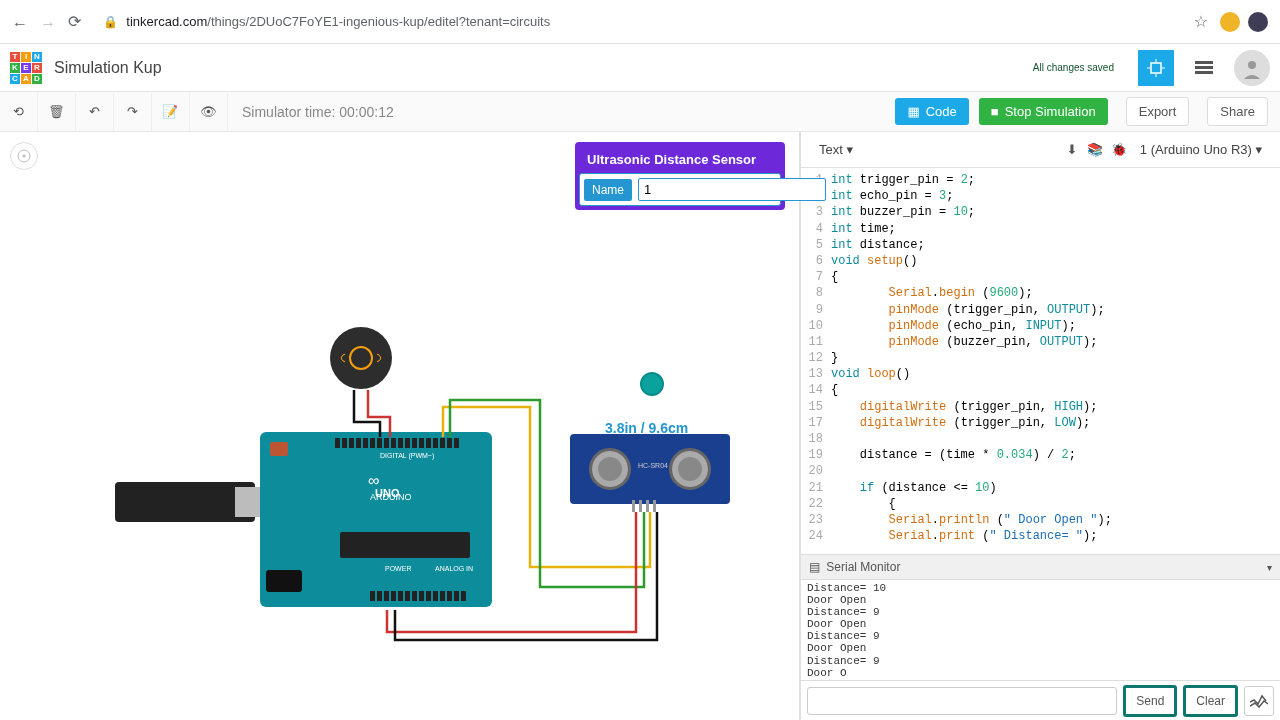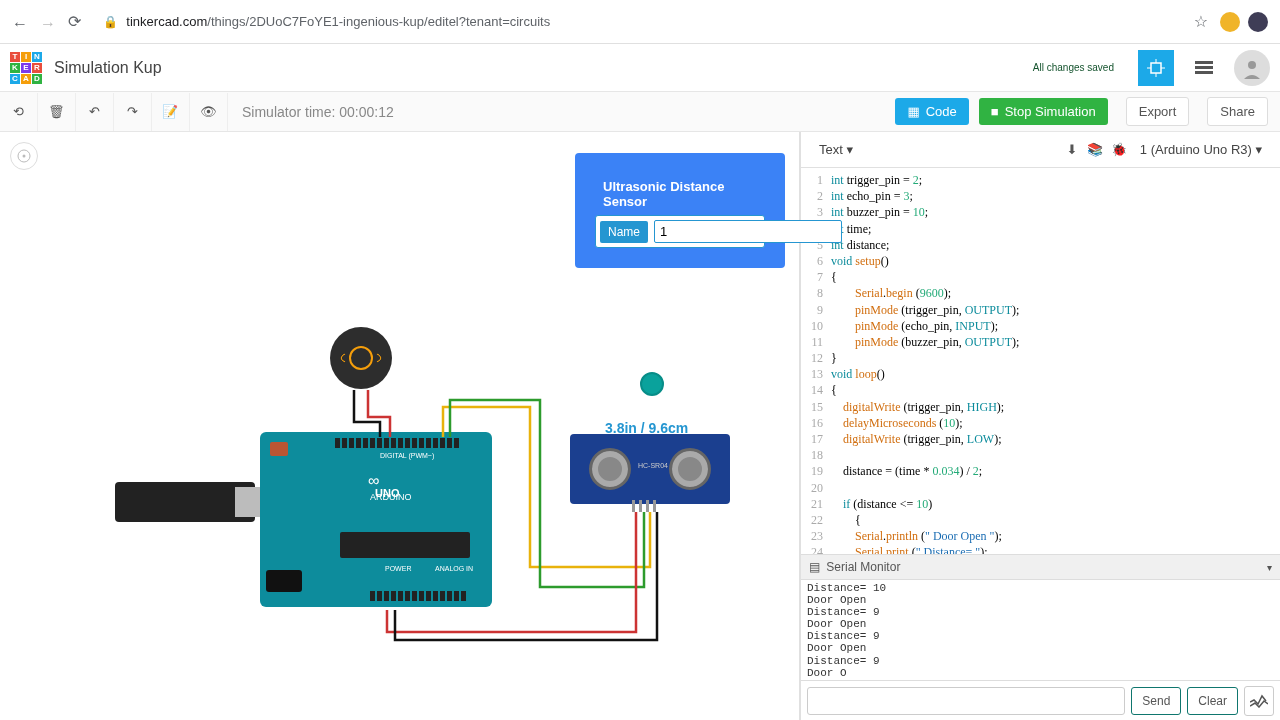--- a/index.html
+++ b/index.html
@@ -37,21 +37,21 @@
 .tool-right { display:flex; gap:10px; padding-right:12px; align-items:center; }
 
 
 .main { display:flex; height: calc(720px - 44px - 48px - 40px); }
 .canvas { flex: 1; position: relative; background: #fff; border-right:1px solid #e0e0e0; }
 .code-panel { width: 480px; display:flex; flex-direction:column; border-left:1px solid #e0e0e0; }
 
 
 .fit-btn { position:absolute; top:10px; left:10px; width:28px; height:28px; border:1px solid #ddd; border-radius:50%; display:flex; align-items:center; justify-content:center; color:#bbb; cursor:pointer; }
 
-.popup { position:absolute; top:21px; left:575px; width:210px; background:#3b82f6; border-radius:4px; padding:20px; }
+.popup { position:absolute; top:10px; left:575px; width:210px; background:#6d28d9; border-radius:4px; padding:4px; }
 .popup-title { color:#fff; font-weight:bold; font-size:13px; padding:6px 8px; }
 .popup-body { background:#fff; border-radius:3px; padding:4px; display:flex; align-items:center; gap:6px; border:1px solid #2596d1; }
 .popup-body label { background:#2596d1; color:#fff; padding:4px 8px; border-radius:2px; font-size:12px; }
 .popup-body input { flex:1; border:1px solid #2596d1; border-radius:2px; padding:3px 5px; font-size:13px; }
 
 .cone { position:absolute; top:30px; left:490px; width:320px; height:320px; background: conic-gradient(from 150deg at 50% 100%, transparent 0deg, #e1f2ea 10deg, #e1f2ea 50deg, transparent 60deg); opacity:0.9; clip-path: polygon(50% 100%, 0% 0%, 100% 0%); }
 .target-ball { position:absolute; top:240px; left:640px; width:24px; height:24px; border-radius:50%; background:#0aa29c; border:2px solid #078d88; cursor:grab; }
 .distance-label { position:absolute; top:288px; left:605px; color:#2596d1; font-size:14px; font-weight:bold; }
 .usb-plug { position:absolute; top:350px; left:115px; width:140px; height:40px; background:#222; border-radius:4px; }
 .usb-tip { position:absolute; top:355px; left:235px; width:28px; height:30px; background:#bcbcbc; }
@@ -83,35 +83,35 @@
 svg.wires { position:absolute; top:0; left:0; width:800px; height:560px; pointer-events:none; }
 .wire { fill:none; stroke-width:2.5; }
 
 
 .code-header { height:36px; display:flex; align-items:center; padding:0 10px; border-bottom:1px solid #e0e0e0; }
 .dropdown { font-size:13px; color:#444; padding:4px 8px; cursor:pointer; }
 .code-header .spacer { flex:1; }
 .code-header .ico { width:24px; height:24px; display:flex; align-items:center; justify-content:center; color:#555; cursor:pointer; }
 .board-select { font-size:13px; color:#444; padding:4px 8px; cursor:pointer; }
 
-.code-editor { flex:1; overflow:auto; font-family: Liberation Serif, serif; font-size:12px; line-height:1.35; padding:4px 0; background:#fff; }
+.code-editor { flex:1; overflow:auto; font-family: Liberation Mono, monospace; font-size:12px; line-height:1.35; padding:4px 0; background:#fff; }
 .cline { display:flex; }
 .lnum { width:30px; text-align:right; padding-right:8px; color:#aaa; user-select:none; }
 .src { white-space:pre; }
 .kw { color:#0d8c9c; }
 .fn { color:#d16e0f; }
 .num { color:#2a7; }
 .str { color:#1b6db3; }
 
 .serial-header { height:26px; background:#f0f0f0; border-top:1px solid #ddd; border-bottom:1px solid #ddd; display:flex; align-items:center; padding:0 8px; gap:6px; font-size:12px; color:#555; cursor:pointer; }
 .serial-header .chev { margin-left:auto; font-size:10px; }
 .serial-body { height:100px; overflow:auto; font-family:'Courier New',monospace; font-size:11px; line-height:1.1; padding:2px 6px; color:#333; }
 .serial-input-row { height:40px; border-top:1px solid #ddd; display:flex; align-items:center; padding:4px 6px; gap:6px; }
 .serial-input-row input { flex:1; border:1px solid #ccc; border-radius:3px; padding:6px; font-size:12px; }
-.sbtn { border:1px solid #0f766e; background:#fff; padding:6px 10px; border-radius:3px; font-size:12px; cursor:pointer; color:#555; }
+.sbtn { border:3px solid #0f766e; background:#fff; padding:6px 10px; border-radius:3px; font-size:12px; cursor:pointer; color:#555; }
 .graph-btn { width:30px; height:30px; border:1px solid #ccc; border-radius:3px; display:flex; align-items:center; justify-content:center; cursor:pointer; }
 </style>
 </head>
 <body>
 
 <div class="browser-bar">
   <span class="nav-btn">←</span>
   <span class="nav-btn disabled">→</span>
   <span class="nav-btn">⟳</span>
   <div class="url-bar">
@@ -348,24 +348,20 @@
         </div>
         <div class="cline">
           <div class="lnum">14</div>
           <div class="src">{</div>
         </div>
         <div class="cline">
           <div class="lnum">15</div>
           <div class="src">    <span class="fn">digitalWrite</span> (trigger_pin, <span class="kw">HIGH</span>);</div>
         </div>
         <div class="cline">
-          <div class="lnum">16</div>
-          <div class="src">    <span class="fn">delayMicroseconds</span> (<span class="num">10</span>);</div>
-        </div>
-        <div class="cline">
           <div class="lnum">17</div>
           <div class="src">    <span class="fn">digitalWrite</span> (trigger_pin, <span class="kw">LOW</span>);</div>
         </div>
         <div class="cline">
           <div class="lnum">18</div>
         </div>
         <div class="cline">
           <div class="lnum">19</div>
           <div class="src">    distance = (time * <span class="num">0.034</span>) / <span class="num">2</span>;</div>
         </div>

